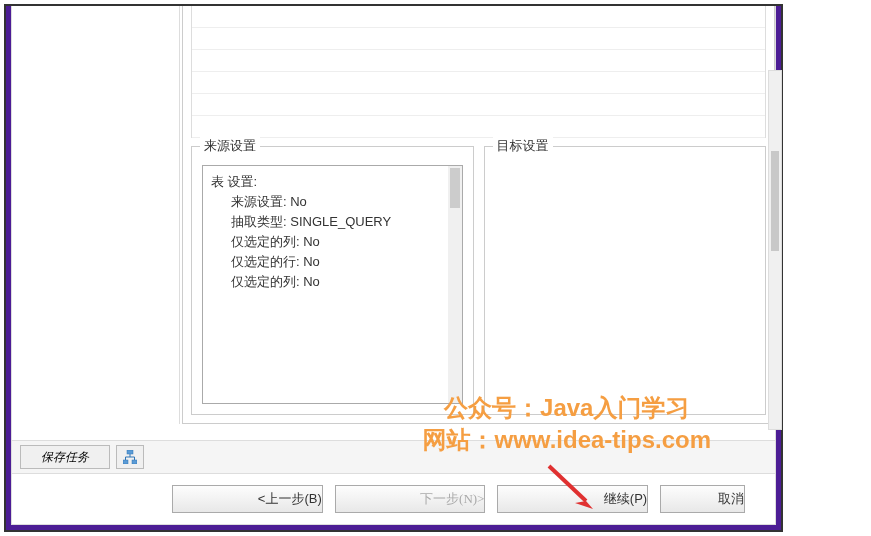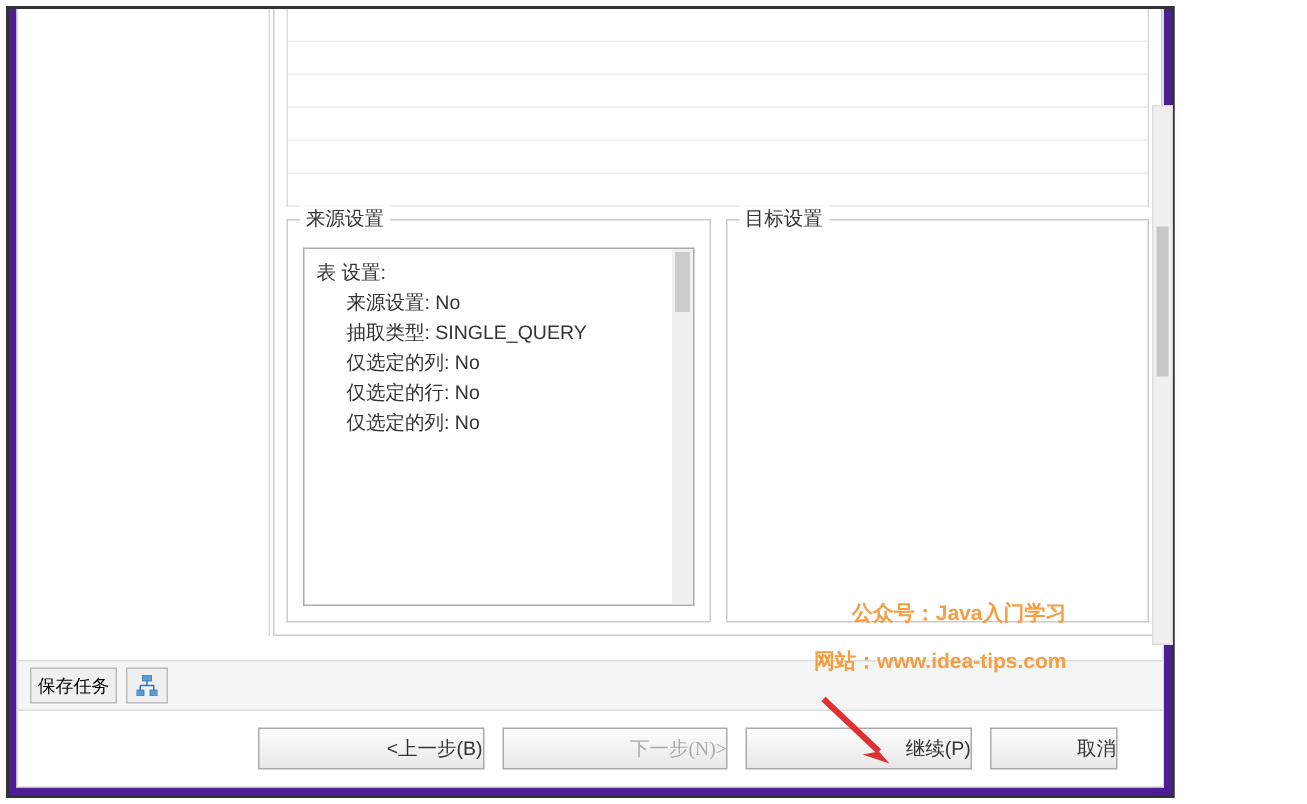--- a/index.html
+++ b/index.html
@@ -135,25 +135,26 @@
       background: #f5f5f5;
       border-top: 1px solid #ddd;
       border-bottom: 1px solid #ddd;
       display: flex;
       align-items: center;
       padding: 0 8px;
       gap: 6px;
     }
     .save-task-btn {
       height: 24px;
-      padding: 0 4px;
+      padding: 0 20px;
       border: 1px solid #bbb;
       background: #f0f0f0;
       font-size: 12px;
       cursor: pointer;
+      font-style: italic;
     }
     .icon-btn {
       width: 28px;
       height: 24px;
       border: 1px solid #bbb;
       background: #f0f0f0;
       display: flex;
       align-items: center;
       justify-content: center;
       cursor: pointer;
@@ -186,24 +187,24 @@
       cursor: default;
       font-family: Liberation Serif, serif;
     }
     .nav-btn.cancel {
       width: 90px;
     }
     .watermark {
       position: absolute;
       right: 70px;
       top: 386px;
-      font-size: 14px;
+      font-size: 24px;
       font-weight: bold;
       color: #f59e42;
-      text-align: right;
+      text-align: center;
       line-height: 32px;
       pointer-events: none;
       z-index: 10;
     }
     .arrow {
       position: absolute;
       left: 535px;
       top: 455px;
       z-index: 9;
       pointer-events: none;

